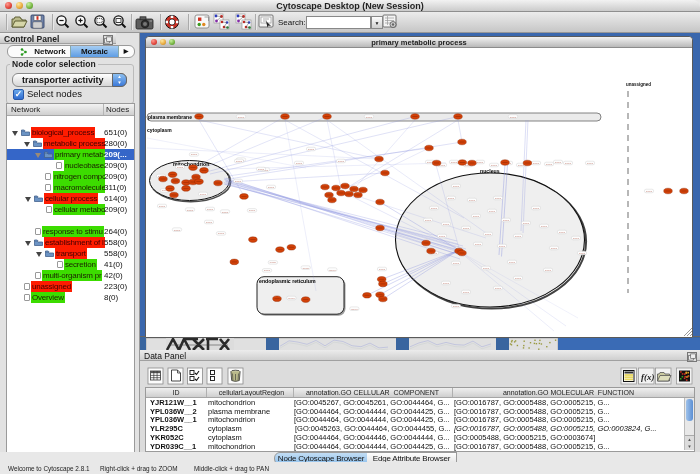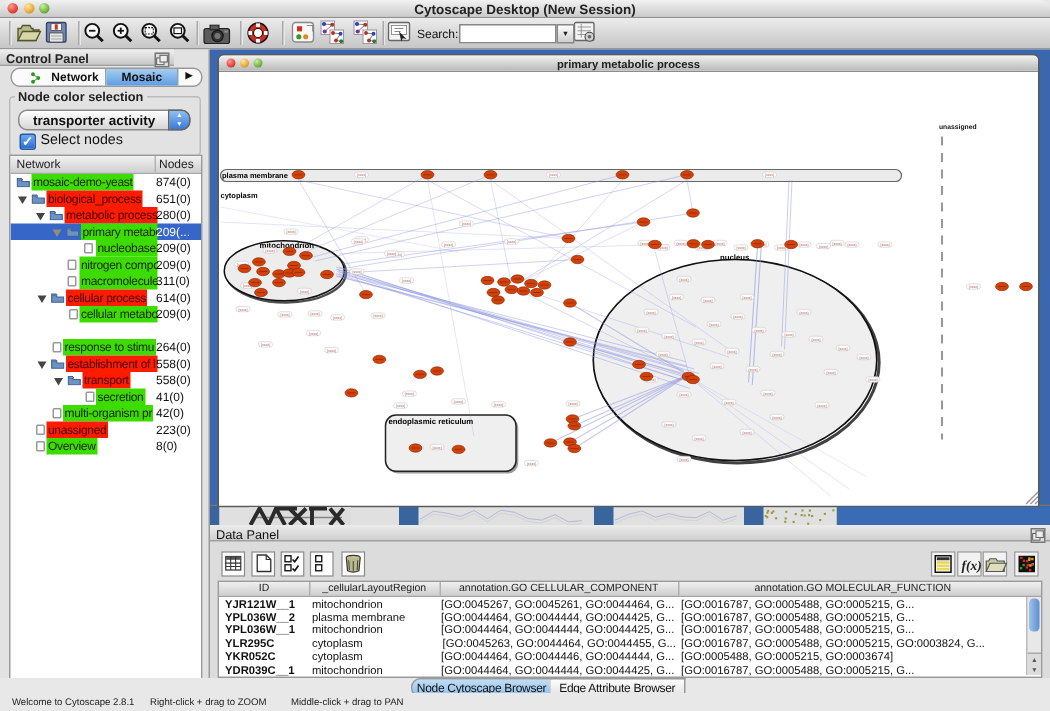--- a/index.html
+++ b/index.html
@@ -199,28 +199,20 @@
       <div class="stp">▲<br>▼</div>
     </div>
   <div id="cb" class="abs">✓</div>
   <div id="cblbl" class="abs">Select nodes</div>
   <div id="treebox" class="abs">
     <div id="treehead">
         <span class="c1">Network</span>
         <span class="dv"></span>
         <span class="c2">Nodes</span>
       </div>
-    <div class="trow" style="top:12px;">
-        <svg class="fold" style="left:4px" width="9" height="7" viewBox="0 0 9 7">
-          <path d="M0.5 2 L3 2 L4 3 L8.5 3 L8.5 6.5 L0.5 6.5 Z" fill="#6b93c4" stroke="#44628e" stroke-width="0.8"></path>
-          <path d="M0.5 2 L0.5 1 L3.2 1 L4.2 2" fill="#6b93c4" stroke="#44628e" stroke-width="0.8"></path>
-        </svg>
-        <span class="lbl gb" style="left:14px;max-width:82px;">mosaic-demo-yeast</span>
-        <span class="val" style="">874(0)</span>
-      </div>
       <div class="trow" style="top:23px;">
         <div class="arr" style="left:5px;"></div>
         <svg class="fold" style="left:14px" width="9" height="7" viewBox="0 0 9 7">
           <path d="M0.5 2 L3 2 L4 3 L8.5 3 L8.5 6.5 L0.5 6.5 Z" fill="#6b93c4" stroke="#44628e" stroke-width="0.8"></path>
           <path d="M0.5 2 L0.5 1 L3.2 1 L4.2 2" fill="#6b93c4" stroke="#44628e" stroke-width="0.8"></path>
         </svg>
         <span class="lbl rb" style="left:24px;max-width:72px;">biological_process</span>
         <span class="val" style="">651(0)</span>
       </div>
       <div class="trow" style="top:34px;">
@@ -232,21 +224,21 @@
         <span class="lbl rb" style="left:36px;max-width:60px;">metabolic process</span>
         <span class="val" style="">280(0)</span>
       </div>
       <div class="trow" style="top:45px;background:#3566c8;">
         <div class="arr" style="left:28px;border-top-color:#9a8a76;"></div>
         <svg class="fold" style="left:37px" width="9" height="7" viewBox="0 0 9 7">
           <path d="M0.5 2 L3 2 L4 3 L8.5 3 L8.5 6.5 L0.5 6.5 Z" fill="#6b93c4" stroke="#44628e" stroke-width="0.8"></path>
           <path d="M0.5 2 L0.5 1 L3.2 1 L4.2 2" fill="#6b93c4" stroke="#44628e" stroke-width="0.8"></path>
         </svg>
         <span class="lbl gb" style="left:47px;max-width:49px;width:49px;">primary metabo</span>
-        <span class="val" style="color:#fff;">209(...</span>
+        <span class="val" style="color:#fff;font-weight:bold;">209(...</span>
       </div>
       <div class="trow" style="top:56px;">
         <div class="file" style="left:49px"></div>
         <span class="lbl gb" style="left:57px;max-width:39px;">nucleobase-</span>
         <span class="val" style="">209(0)</span>
       </div>
       <div class="trow" style="top:67px;">
         <div class="file" style="left:38px"></div>
         <span class="lbl gb" style="left:46px;max-width:50px;">nitrogen compo</span>
         <span class="val" style="">209(0)</span>
@@ -963,21 +955,21 @@
       <div class="dtr" style="top:27.4px">
         <span class="dtd" style="left:4px;width:56px;font-weight:bold;">YPL036W__1</span>
         <span class="dtd" style="left:62px;width:84px;">mitochondrion</span>
         <span class="dtd" style="left:148px;width:157px;">[GO:0044464, GO:0044444, GO:0044425, G...</span>
         <span class="dtd" style="left:308px;width:230px;">[GO:0016787, GO:0005488, GO:0005215, G...</span>
       </div>
       <div class="dtr" style="top:36.2px">
         <span class="dtd" style="left:4px;width:56px;font-weight:bold;">YLR295C</span>
         <span class="dtd" style="left:62px;width:84px;">cytoplasm</span>
         <span class="dtd" style="left:132px;width:157px;padding-left:17px;">[GO:0045263, GO:0044464, GO:0044455, G...</span>
-        <span class="dtd" style="left:308px;width:230px;">[GO:0016787, GO:0005488, GO:0005215, GO:0003824, G...</span>
+        <span class="dtd" style="left:308px;width:230px;font-style:italic;">[GO:0016787, GO:0005488, GO:0005215, GO:0003824, G...</span>
       </div>
       <div class="dtr" style="top:45.1px">
         <span class="dtd" style="left:4px;width:56px;font-weight:bold;">YKR052C</span>
         <span class="dtd" style="left:62px;width:84px;">cytoplasm</span>
         <span class="dtd" style="left:148px;width:157px;">[GO:0044464, GO:0044446, GO:0044444, G...</span>
         <span class="dtd" style="left:308px;width:230px;">[GO:0005488, GO:0005215, GO:0003674]</span>
       </div>
       <div class="dtr" style="top:54.0px">
         <span class="dtd" style="left:4px;width:56px;font-weight:bold;">YDR039C__1</span>
         <span class="dtd" style="left:62px;width:84px;">mitochondrion</span>

